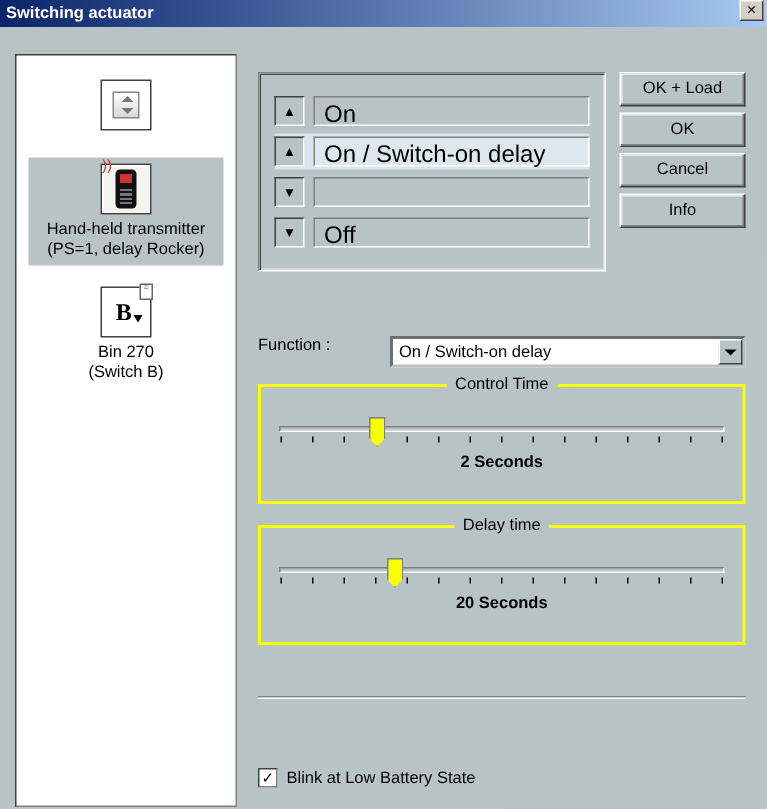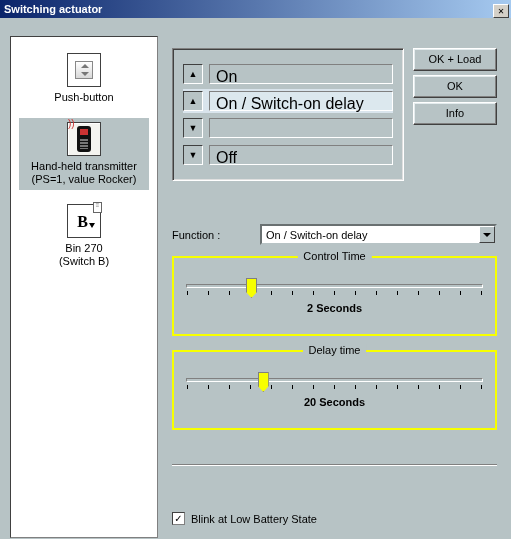--- a/index.html
+++ b/index.html
@@ -14,21 +14,21 @@
   }
   .titlebar {
     background: linear-gradient(to right, #0a246a, #a6caf0);
     color: #fff;
     font-weight: bold;
     height: 18px;
     line-height: 18px;
     padding: 0 2px 0 4px;
     display: flex;
     justify-content: space-between;
-    align-items: flex-end;
+    align-items: flex-start;
   }
   .titlebar .close {
     width: 16px; height: 14px;
     background: #d4d0c8;
     border: 1px solid #fff;
     border-right-color: #404040;
     border-bottom-color: #404040;
     color: #000;
     font-family: "Marlett", monospace;
     font-size: 10px;
@@ -159,21 +159,21 @@
     border-right-color:#fff; border-bottom-color:#fff;
     background:#b7c3c5;
     padding:3px 6px 0;
     font-size:16px;
   }
   .mode-row.selected .mode-lbl { background:#dce8ee; }
 
   .fn-row {
     position:absolute;
     left:172px; width:325px;
-    display:flex; align-items:center;
+    display:flex; align-items:flex-start;
     font-size:11px;
   }
   .fn-row.function { top:206px; }
   .fn-row.recovery { top:458px; }
   .fn-row label { width:88px; }
   .select {
     flex:1; height:21px;
     background:#fff;
     border:2px inset #b7c3c5;
     display:flex; align-items:center; justify-content:space-between;
@@ -250,43 +250,43 @@
   </div>
 </div>
 
 <div class="client">
 
   <div class="sidebar">
     <div class="dev">
       <div class="icon-wrap">
           <div class="ic-push"></div>
         </div>
-      <div>Push-button</div>
     </div>
     <div class="dev selected">
       <div class="icon-wrap" style="position:relative;">
         <span class="ic-remote-waves">))</span>
           <div class="ic-remote"></div>
       </div>
       <div style="white-space:pre-line;">Hand-held transmitter
-(PS=1, value Rocker)</div>
+(PS=1, delay Rocker)</div>
     </div>
     <div class="dev">
       <div class="icon-wrap" style="position:relative;">
         <span class="ic-b">B</span>
           <span class="ic-doc">≡</span>
       </div>
       <div style="white-space:pre-line;">Bin 270
 (Switch B)</div>
     </div>
   </div>
 
   <div class="buttons">
     <div class="btn">OK + Load</div>
     <div class="btn">OK</div>
+    <div class="btn">Cancel</div>
     <div class="btn">Info</div>
   </div>
 
   <div class="modes">
     <div class="mode-row">
       <div class="mode-ic">▲</div>
       <div class="mode-lbl">On</div>
     </div>
     <div class="mode-row selected">
       <div class="mode-ic">▲</div>

